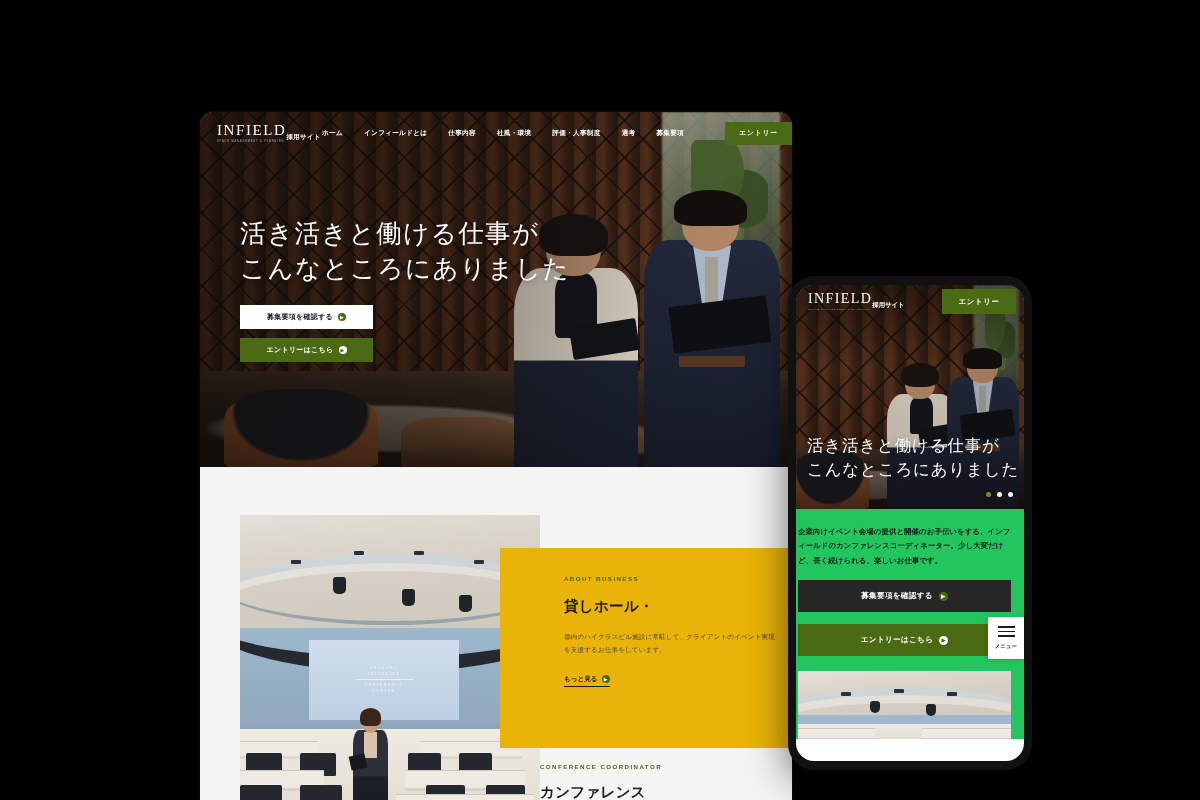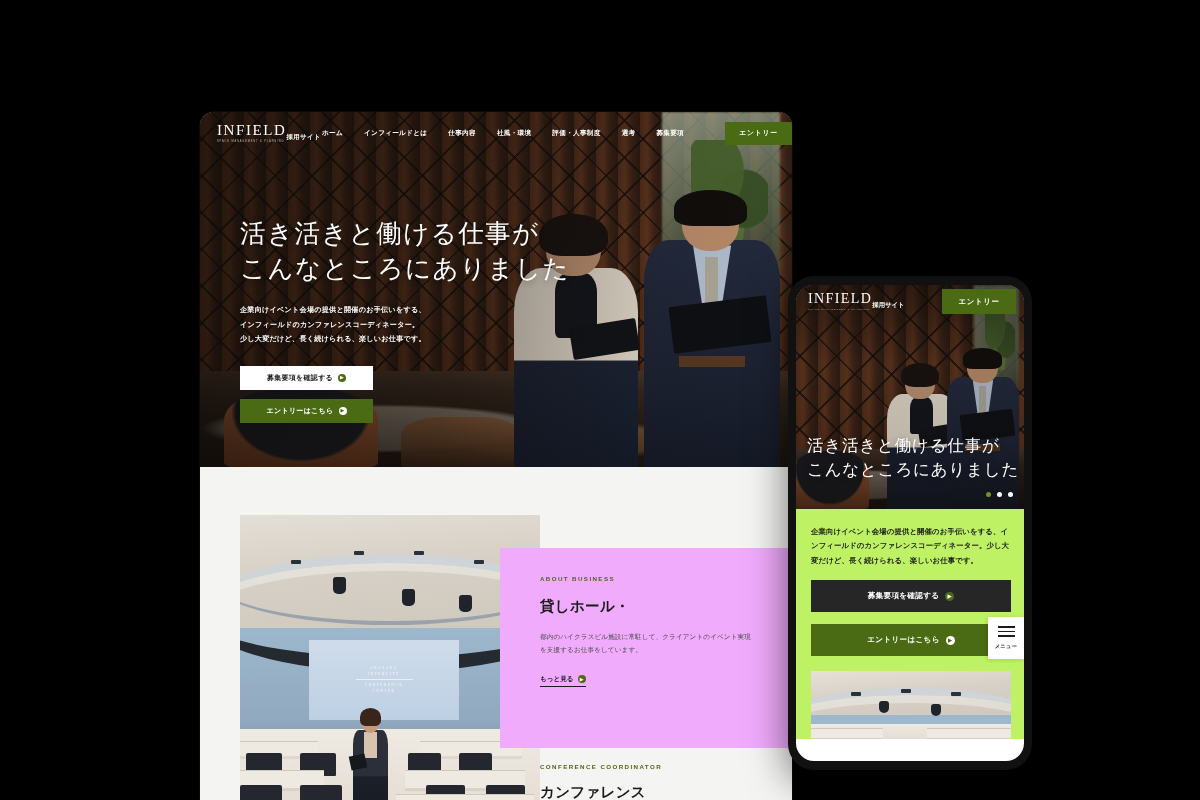--- a/index.html
+++ b/index.html
@@ -260,21 +260,22 @@
     position: absolute; left: 37%; bottom: 0; width: 13%; height: 34%;
   }
   .hall-person .h { position: absolute; left: 28%; top: 0; width: 44%; height: 22%; background: #c89b78; border-radius: 48%; }
   .hall-person .hr { position: absolute; left: 22%; top: -3%; width: 56%; height: 18%; background: #3b241a; border-radius: 50% 50% 30% 30%; }
   .hall-person .b { position: absolute; left: 6%; top: 19%; width: 88%; height: 81%; background: linear-gradient(180deg,#2b2f39 0%,#2b2f39 56%,#1c2029 57%,#171b22 100%); border-radius: 18% 18% 0 0; }
   .hall-person .sh { position: absolute; left: 34%; top: 21%; width: 32%; height: 26%; background: #d9c3ae; }
   .hall-person .f { position: absolute; left: -2%; top: 44%; width: 40%; height: 14%; background: #15181d; transform: rotate(-12deg); }
 
   .about-card {
     position: absolute; left: 300px; top: 81px; width: 292px; height: 200px;
-    background: #f0abfc;
+    background: #eab308;
+    padding-left: 24px;
   }
   .about-inner { padding: 27px 0 0 40px; }
   .eyebrow {
     color: #4b6a14; font-size: 6.2px; font-weight: 700; letter-spacing: 1.4px;
   }
   .about-h2 {
     margin-top: 13px; color: #1b1b1b; font-size: 14.5px; font-weight: 700;
     line-height: 1.52; letter-spacing: .3px;
   }
   .about-p {
@@ -317,21 +318,21 @@
   }
   .mb-hero-copy { position: absolute; left: 11px; bottom: 28px; z-index: 5; }
   .mb-h1 {
     color: #fff; font-family: "Liberation Serif", serif; font-size: 16.5px;
     line-height: 1.42; letter-spacing: .8px;
     text-shadow: 0 1px 6px rgba(0,0,0,.4);
   }
   .dots { position: absolute; right: 11px; bottom: 12px; display: flex; gap: 6px; z-index: 6; }
   .dot { width: 5px; height: 5px; border-radius: 50%; background: #fff; }
   .dot.active { background: #6f9423; }
-  .mb-body { position: relative; padding: 16px 13px 0 15px; background: #bef264; }
+  .mb-body { position: relative; padding: 16px 13px 0 2px; background: #22c55e; }
   .mb-lead { color: #1b1b1b; font-size: 7.4px; font-weight: 700; line-height: 1.95; letter-spacing: .1px; }
   .mb-btn {
     margin-top: 12px; width: 100%; height: 32px;
     display: flex; align-items: center; justify-content: center; gap: 6px;
     font-size: 7.6px; font-weight: 700; letter-spacing: .3px;
   }
   .mb-btn-dark { background: #262626; color: #fff; }
   .mb-btn-green { background: #4b6a14; color: #fff; }
   .arrow-chip-mb { width: 9px; height: 9px; border-radius: 50%; display: inline-flex; align-items: center; justify-content: center; font-size: 5.5px; }
   .menu-fab {
@@ -397,25 +398,20 @@
           <a href="#">選考</a>
           <a href="#">募集要項</a>
           <div class="entry-btn-dt">エントリー</div>
         </nav>
       </div>
 
       <div class="hero-copy">
         <div class="hero-h1">
           <div>活き活きと働ける仕事が</div>
           <div>こんなところにありました</div>
-        </div>
-        <div class="hero-lead">
-          <div>企業向けイベント会場の提供と開催のお手伝いをする、</div>
-          <div>インフィールドのカンファレンスコーディネーター。</div>
-          <div>少し大変だけど、長く続けられる、楽しいお仕事です。</div>
         </div>
         <div class="hero-btns">
           <div class="btn-row btn-white">
             <span>募集要項を確認する</span>
             <span class="arrow-chip chip-green">▶</span>
           </div>
           <div class="btn-row btn-green">
             <span>エントリーはこちら</span>
             <span class="arrow-chip chip-white">▶</span>
           </div>

